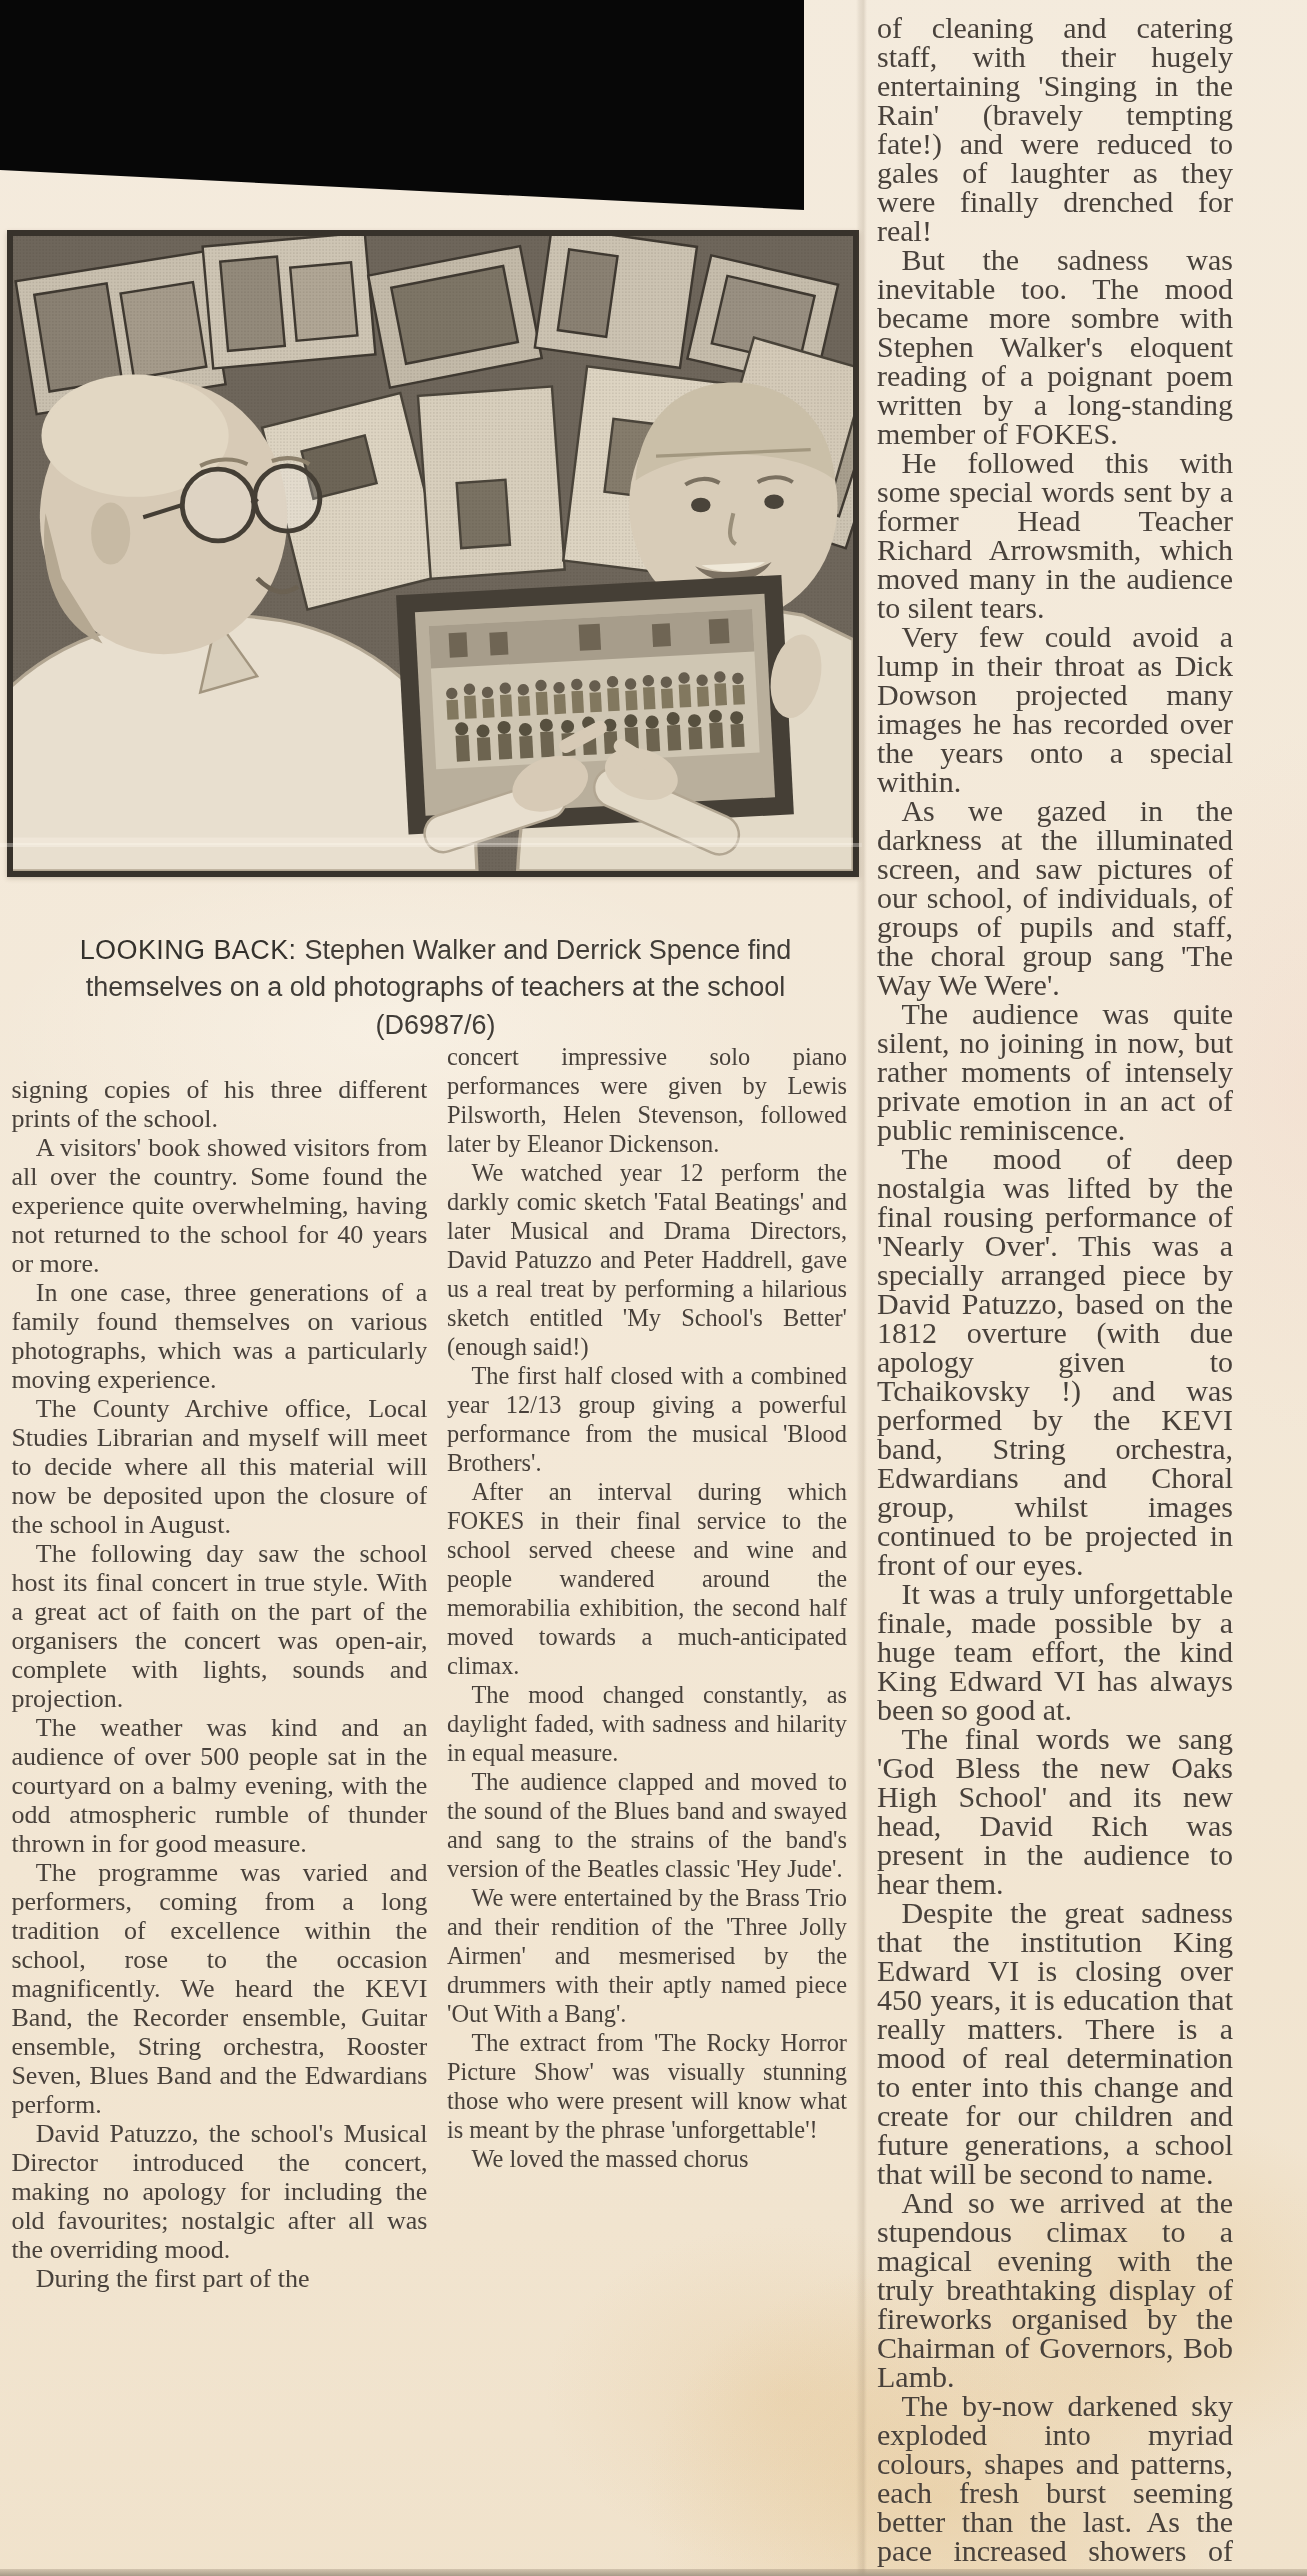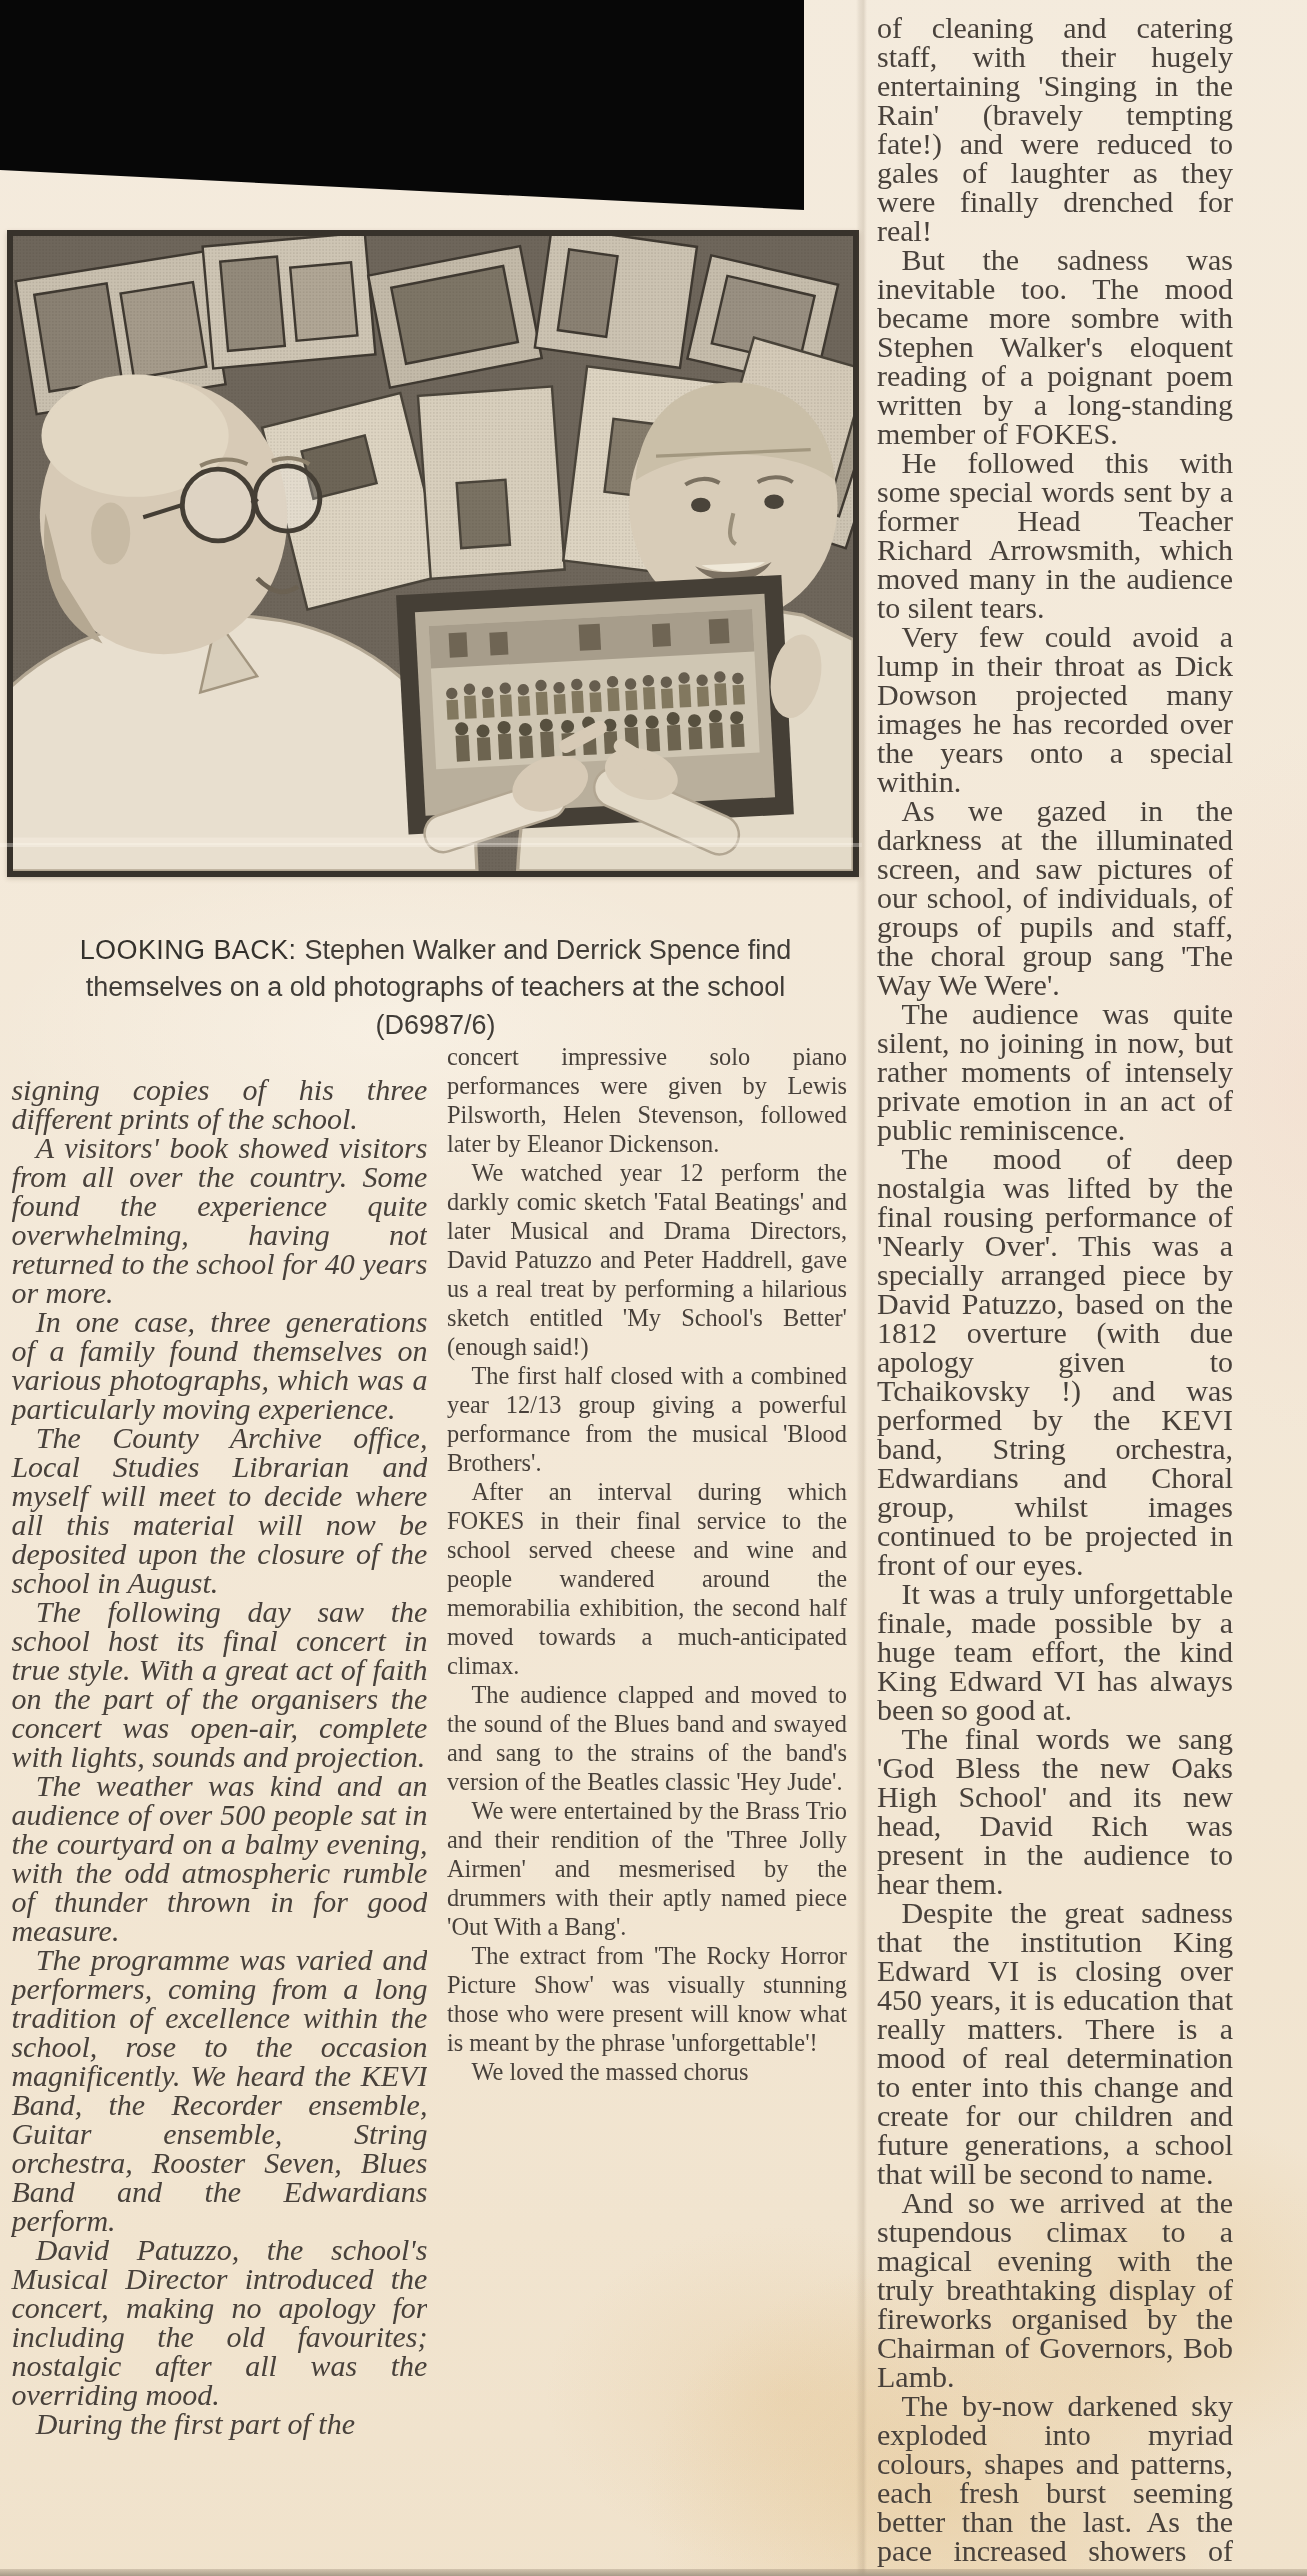--- a/index.html
+++ b/index.html
@@ -48,21 +48,21 @@
   }
   .cap-bold { font-weight: normal; color: #34312c; margin-right: 8.1px; letter-spacing: 0.4px; }
   .cap-ref { display: block; margin-top: 1.6px; }
   .col {
     position: absolute;
     text-align: justify;
     text-justify: inter-word;
   }
   .col p { margin: 0; padding: 0; }
   .col p.ind { text-indent: 24.4px; }
-  .col-left  { left: 11.4px;   top: 1075px; width: 416px; font-size: 30px; line-height: 29px; height: 1501px; overflow: hidden; font-style: italic; }
+  .col-left  { left: 11.4px;   top: 1075px; width: 416px; font-size: 26px; line-height: 29px; height: 1501px; overflow: hidden; }
   .col-mid   { left: 447px;  top: 1042px; width: 400px; font-size: 24.4px; line-height: 29px; height: 1501px; overflow: hidden; }
   .col-right { left: 877px; top: 13px;   width: 356px; font-size: 30px; line-height: 29px; height: 2554px; overflow: hidden; }
   .crease {
     position: absolute;
     left: 856px; top: 0;
     width: 11.4px; height: 2576px;
     background: linear-gradient(90deg, transparent, rgba(110,90,65,0.10), rgba(110,90,65,0.16), transparent);
   }
   .fold-top {
     position: absolute;
@@ -296,20 +296,21 @@
       <p class="ind">The weather was kind and an audience of over 500 people sat in the courtyard on a balmy evening, with the odd atmospheric rumble of thunder thrown in for good measure.</p>
       <p class="ind">The programme was varied and performers, coming from a long tradition of excellence within the school, rose to the occasion magnificently. We heard the KEVI Band, the Recorder ensemble, Guitar ensemble, String orchestra, Rooster Seven, Blues Band and the Edwardians perform.</p>
       <p class="ind">David Patuzzo, the school's Musical Director introduced the concert, making no apology for including the old favourites; nostalgic after all was the overriding mood.</p>
       <p class="ind">During the first part of the</p>
     </div>
   <div class="col col-mid">
       <p class="">concert impressive solo piano performances were given by Lewis Pilsworth, Helen Stevenson, followed later by Eleanor Dickenson.</p>
       <p class="ind">We watched year 12 perform the darkly comic sketch 'Fatal Beatings' and later Musical and Drama Directors, David Patuzzo and Peter Haddrell, gave us a real treat by performing a hilarious sketch entitled 'My School's Better' (enough said!)</p>
       <p class="ind">The first half closed with a combined year 12/13 group giving a powerful performance from the musical 'Blood Brothers'.</p>
       <p class="ind">After an interval during which FOKES in their final service to the school served cheese and wine and people wandered around the memorabilia exhibition, the second half moved towards a much-anticipated climax.</p>
+      <p class="ind">The mood changed constantly, as daylight faded, with sadness and hilarity in equal measure.</p>
       <p class="ind">The audience clapped and moved to the sound of the Blues band and swayed and sang to the strains of the band's version of the Beatles classic 'Hey Jude'.</p>
       <p class="ind">We were entertained by the Brass Trio and their rendition of the 'Three Jolly Airmen' and mesmerised by the drummers with their aptly named piece 'Out With a Bang'.</p>
       <p class="ind">The extract from 'The Rocky Horror Picture Show' was visually stunning those who were present will know what is meant by the phrase 'unforgettable'!</p>
       <p class="ind">We loved the massed chorus</p>
     </div>
   <div class="col col-right">
       <p class="">of cleaning and catering staff, with their hugely entertaining 'Singing in the Rain' (bravely tempting fate!) and were reduced to gales of laughter as they were finally drenched for real!</p>
       <p class="ind">But the sadness was inevitable too. The mood became more sombre with Stephen Walker's eloquent reading of a poignant poem written by a long-standing member of FOKES.</p>
       <p class="ind">He followed this with some special words sent by a former Head Teacher Richard Arrowsmith, which moved many in the audience to silent tears.</p>
       <p class="ind">Very few could avoid a lump in their throat as Dick Dowson projected many images he has recorded over the years onto a special within.</p>

